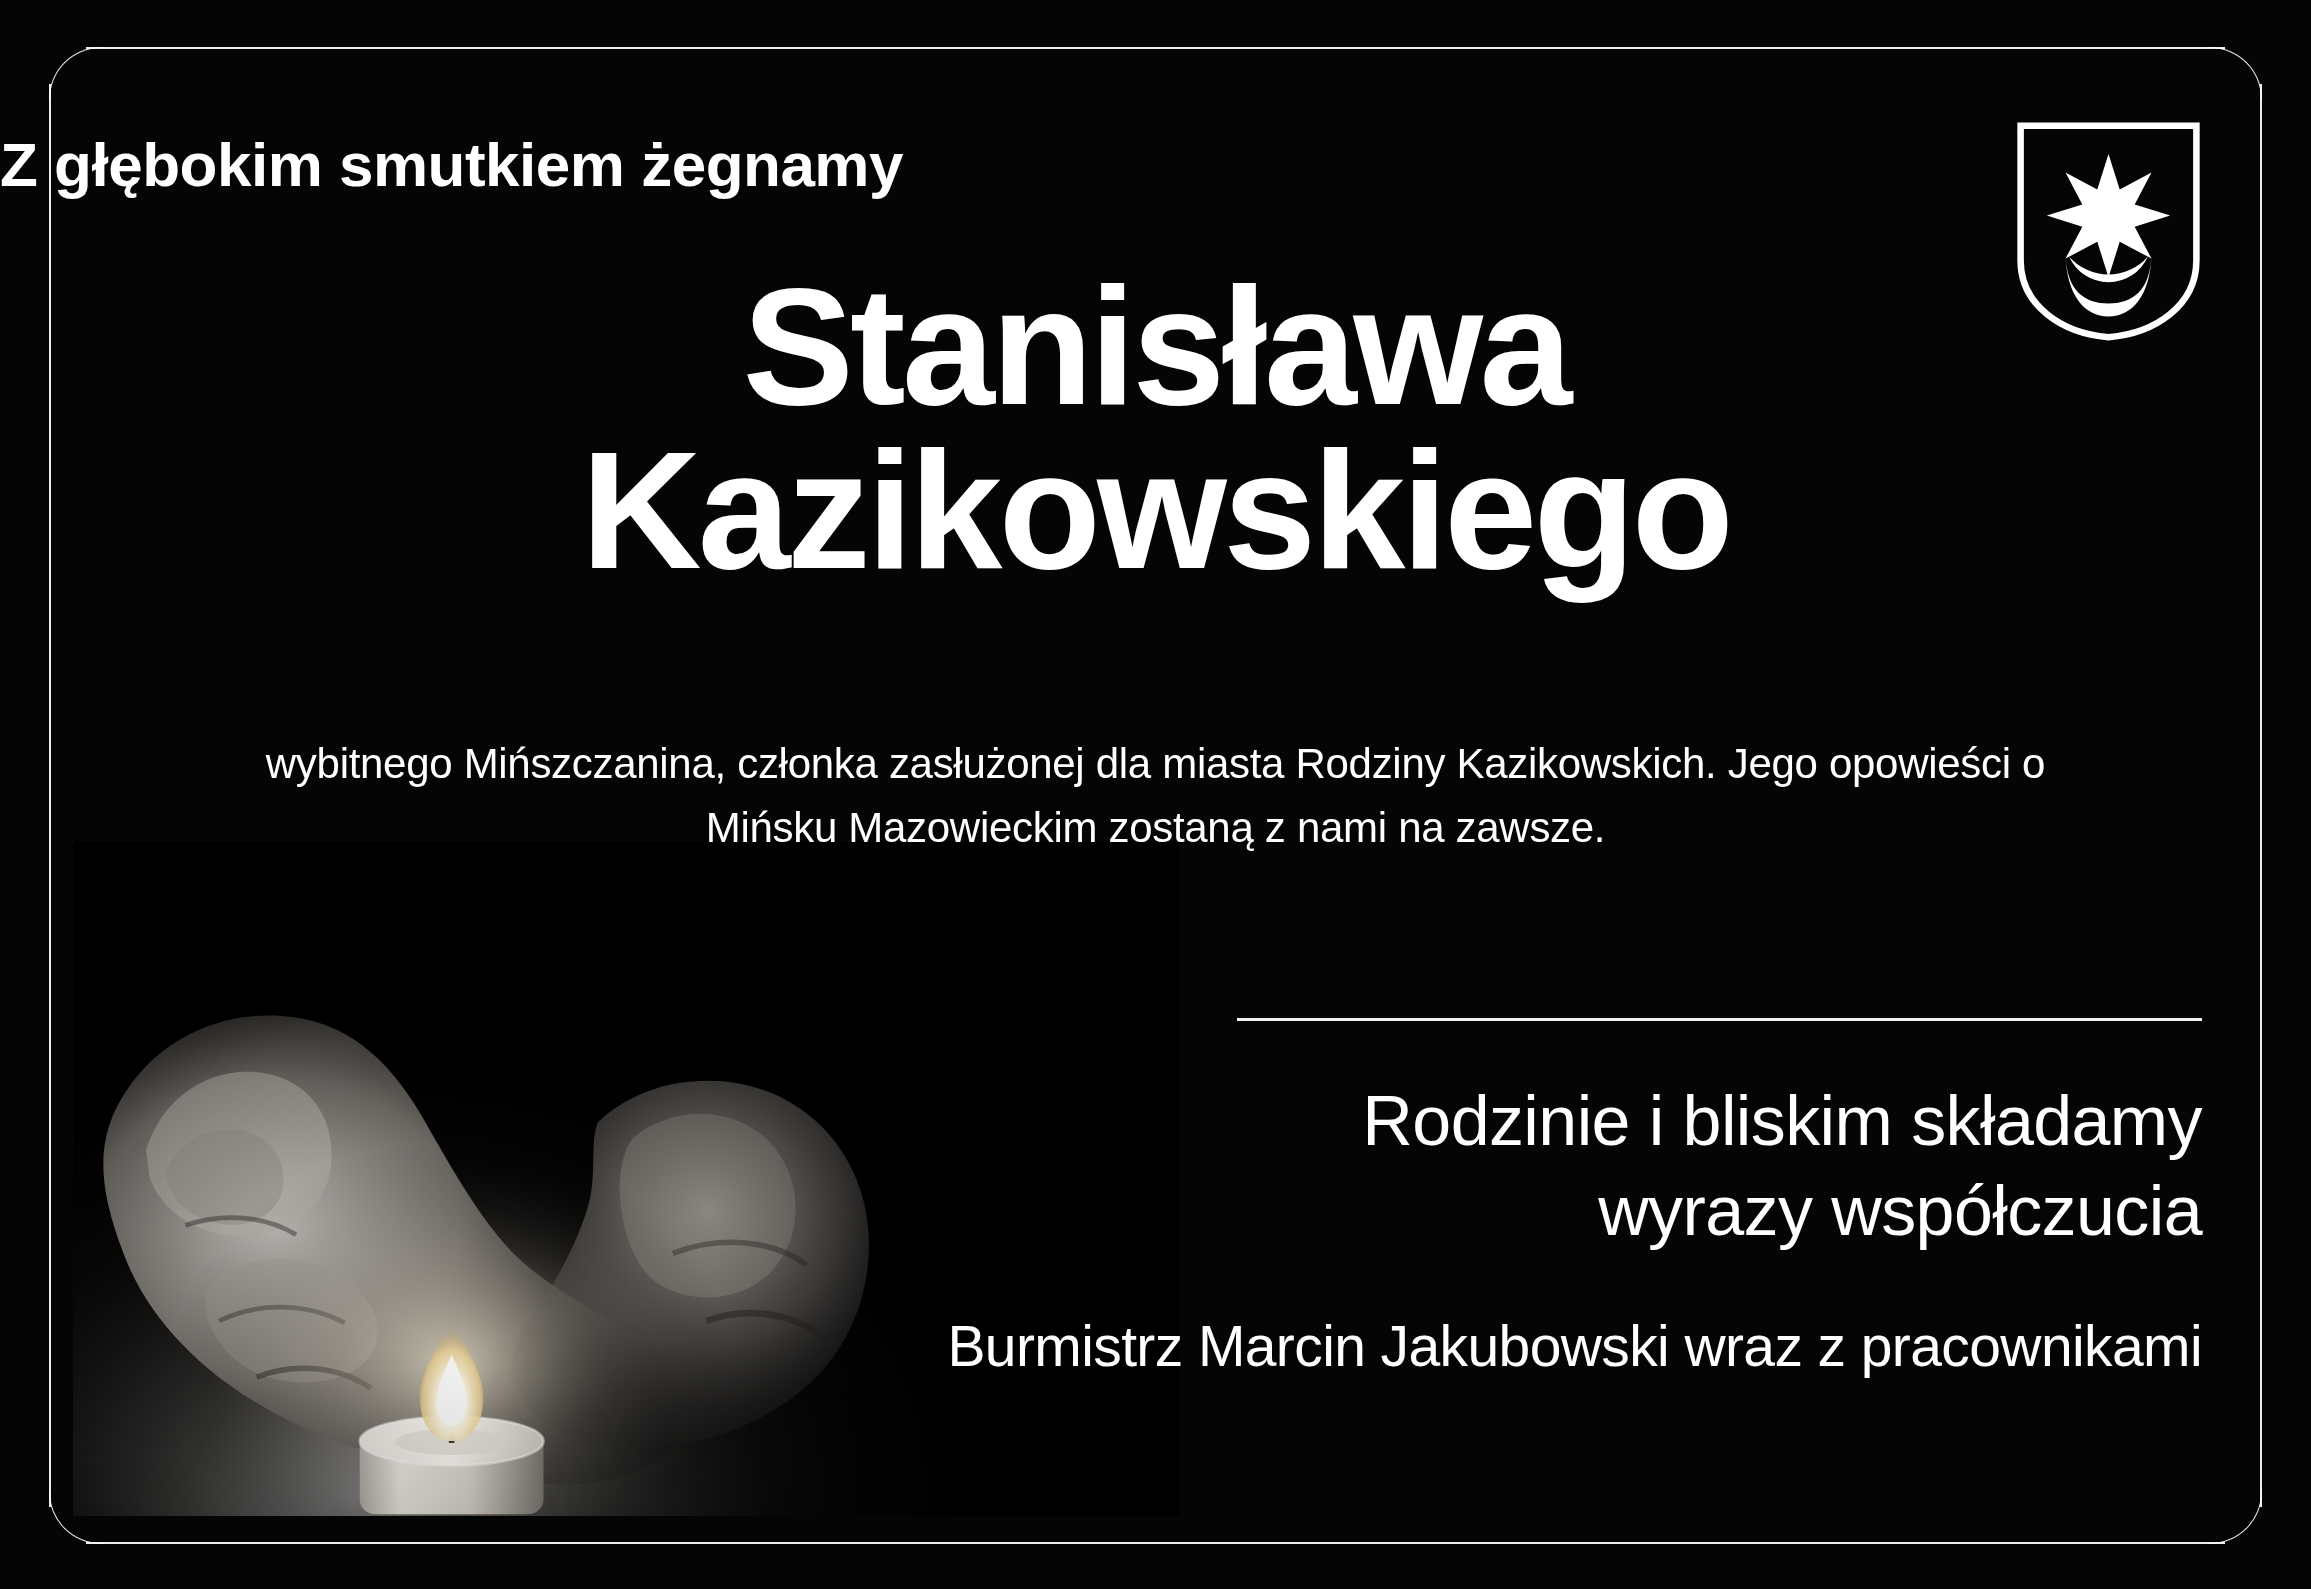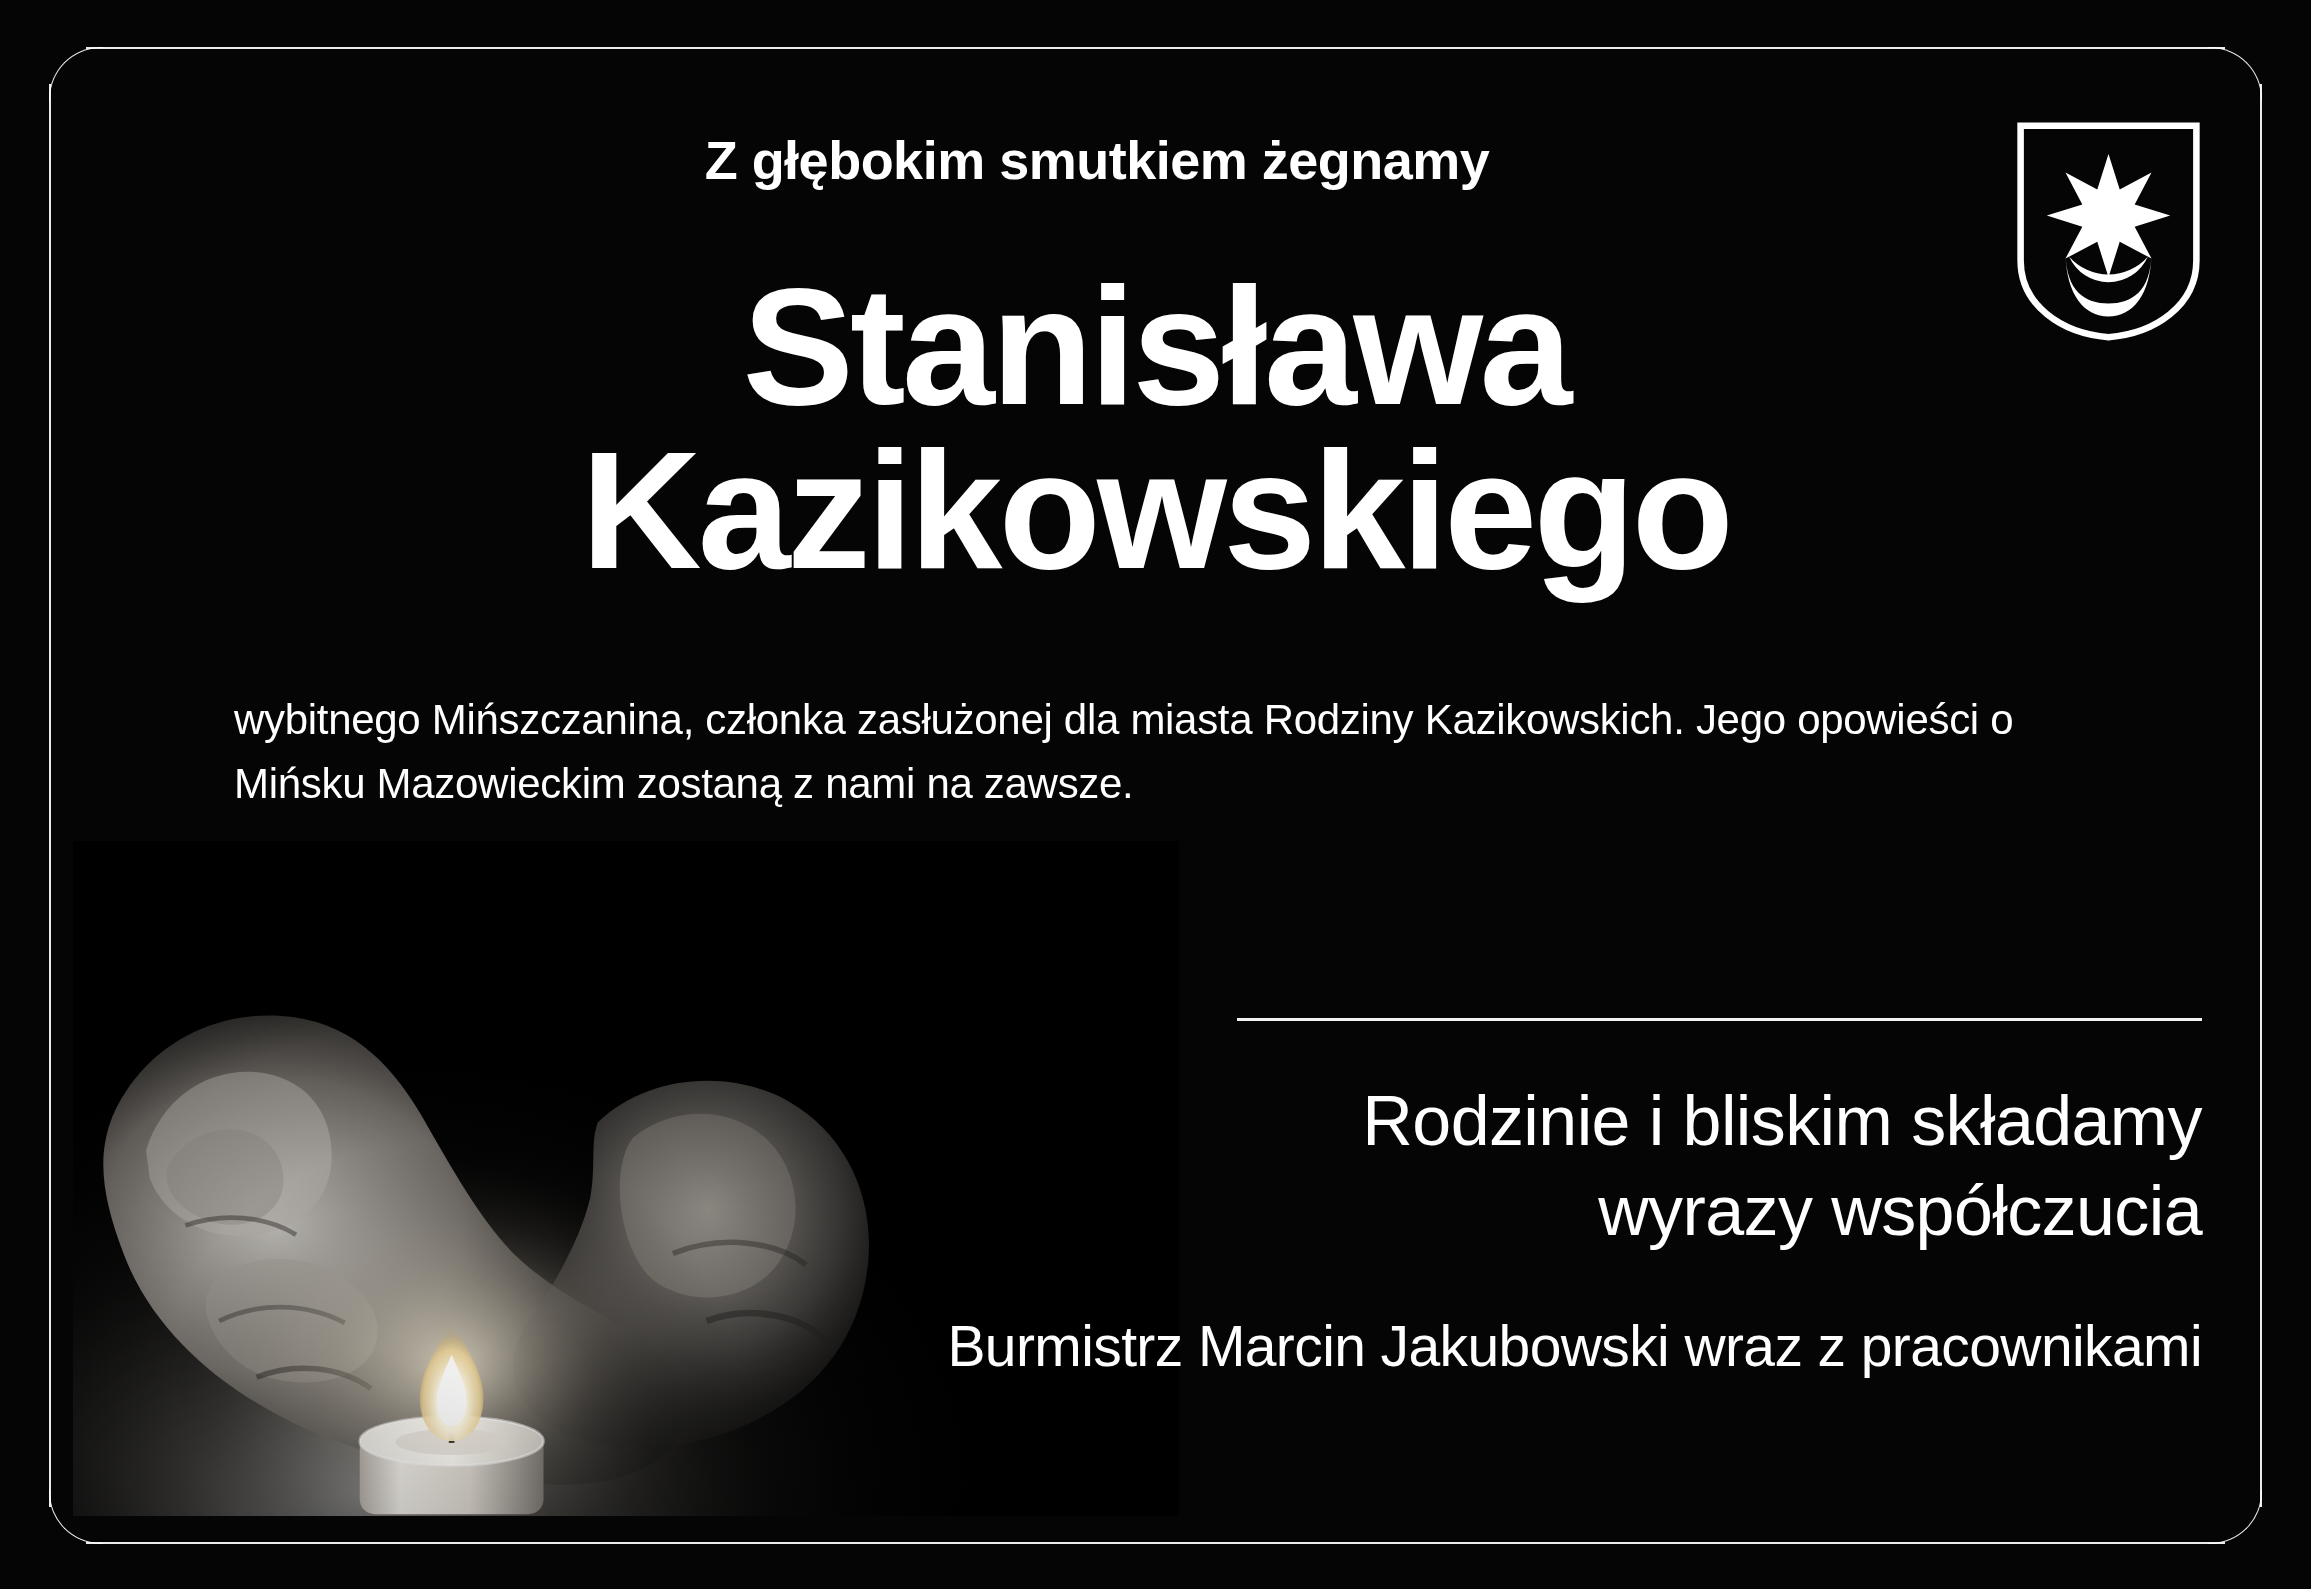--- a/index.html
+++ b/index.html
@@ -85,22 +85,22 @@
     position: absolute;
     inset: 0;
     z-index: 4;
   }
 
   .eyebrow {
     position: absolute;
     top: 131px;
     left: 0;
     right: 0;
-    text-align: center;
-    font-size: 54px;
+    text-align: left;
+    font-size: 62px;
     font-weight: 700;
     letter-spacing: -0.5px;
     line-height: 1.1;
     padding-right: 117px;
   }
 
   .name {
     position: absolute;
     top: 265px;
     left: 112px;
@@ -108,24 +108,24 @@
     text-align: center;
     font-size: 167px;
     font-weight: 700;
     letter-spacing: -3.7px;
     line-height: 0.98;
   }
   .name-line { display: block; white-space: nowrap; }
 
   .lead {
     position: absolute;
-    top: 688px;
+    top: 732px;
     left: 234px;
     right: 234px;
-    text-align: left;
+    text-align: center;
     font-size: 42px;
     font-weight: 500;
     line-height: 1.52;
     letter-spacing: -0.3px;
   }
 
   .rule {
     position: absolute;
     right: 109px;
     top: 1018px;

